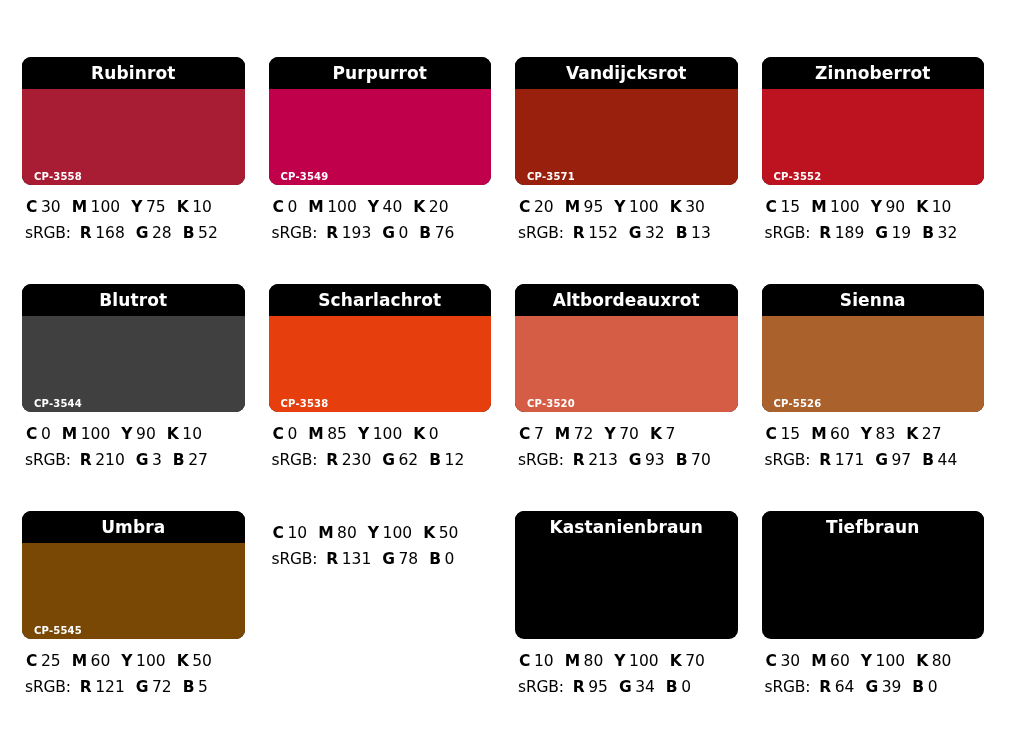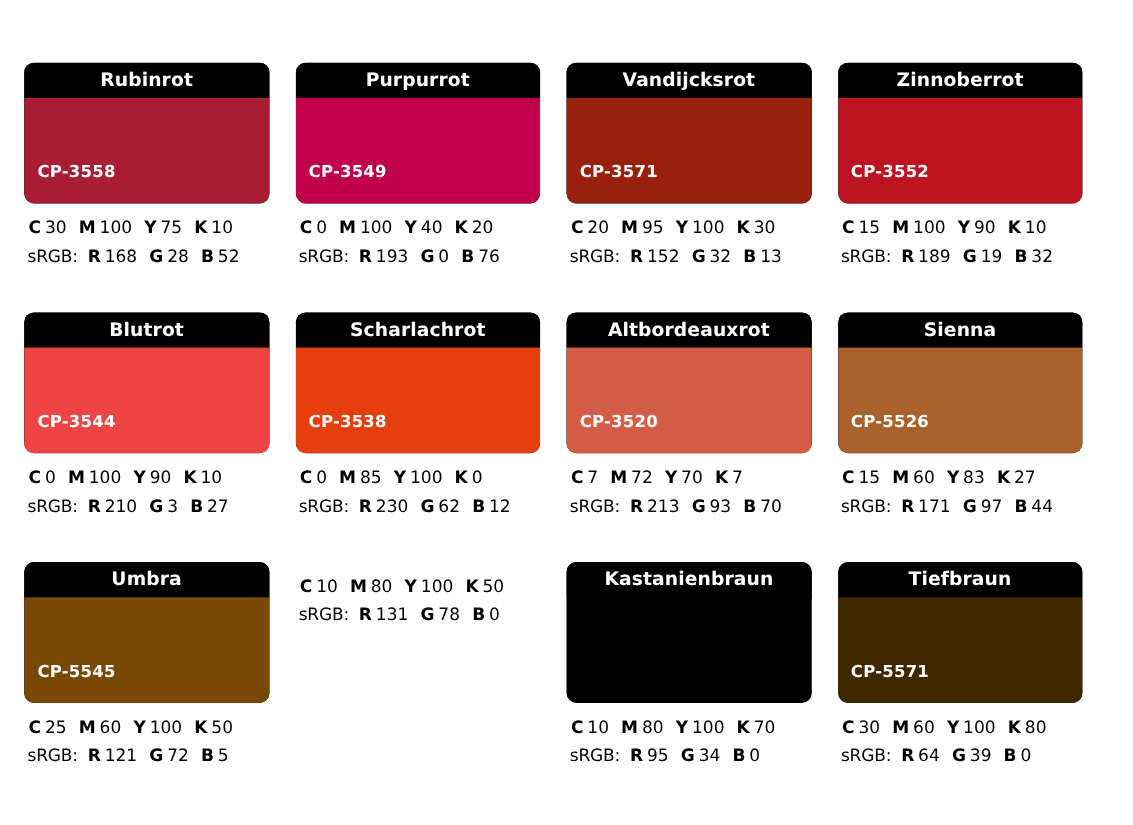--- a/index.html
+++ b/index.html
@@ -53,23 +53,23 @@
     line-height: 1;
     white-space: nowrap;
   }
   .swatch-color {
     flex: 1 1 auto;
     position: relative;
   }
   .swatch-code {
     position: absolute;
     left: 12px;
-    bottom: 21px;
+    bottom: 3px;
     color: #ffffff;
-    font-size: 15px;
+    font-size: 10px;
     font-weight: bold;
     letter-spacing: 0.2px;
     line-height: 1;
     white-space: nowrap;
   }
   .swatch-values {
     padding: 15px 2px 0 2px;
   }
   .value-line {
     color: #000000;
@@ -228,21 +228,21 @@
           <span class="vk">B</span>
           <span class="vv">32</span>
         </div>
       </div>
     </div>
     <div class="swatch-cell">
       <div class="swatch-card">
         <div class="swatch-header">
           <span class="swatch-name">Blutrot</span>
         </div>
-        <div class="swatch-color" style="background: #ef4444;">
+        <div class="swatch-color" style="background: #404040;">
           <span class="swatch-code">CP-3544</span>
         </div>
       </div>
       <div class="swatch-values">
         <div class="value-line cmyk">
           <span class="vk">C</span>
           <span class="vv">0</span>
           <span class="vk">M</span>
           <span class="vv">100</span>
           <span class="vk">Y</span>
@@ -433,23 +433,20 @@
           <span class="vv">34</span>
           <span class="vk">B</span>
           <span class="vv">0</span>
         </div>
       </div>
     </div>
     <div class="swatch-cell">
       <div class="swatch-card">
         <div class="swatch-header">
           <span class="swatch-name">Tiefbraun</span>
-        </div>
-        <div class="swatch-color" style="background: rgb(64, 39, 0);">
-          <span class="swatch-code">CP-5571</span>
         </div>
       </div>
       <div class="swatch-values">
         <div class="value-line cmyk">
           <span class="vk">C</span>
           <span class="vv">30</span>
           <span class="vk">M</span>
           <span class="vv">60</span>
           <span class="vk">Y</span>
           <span class="vv">100</span>

